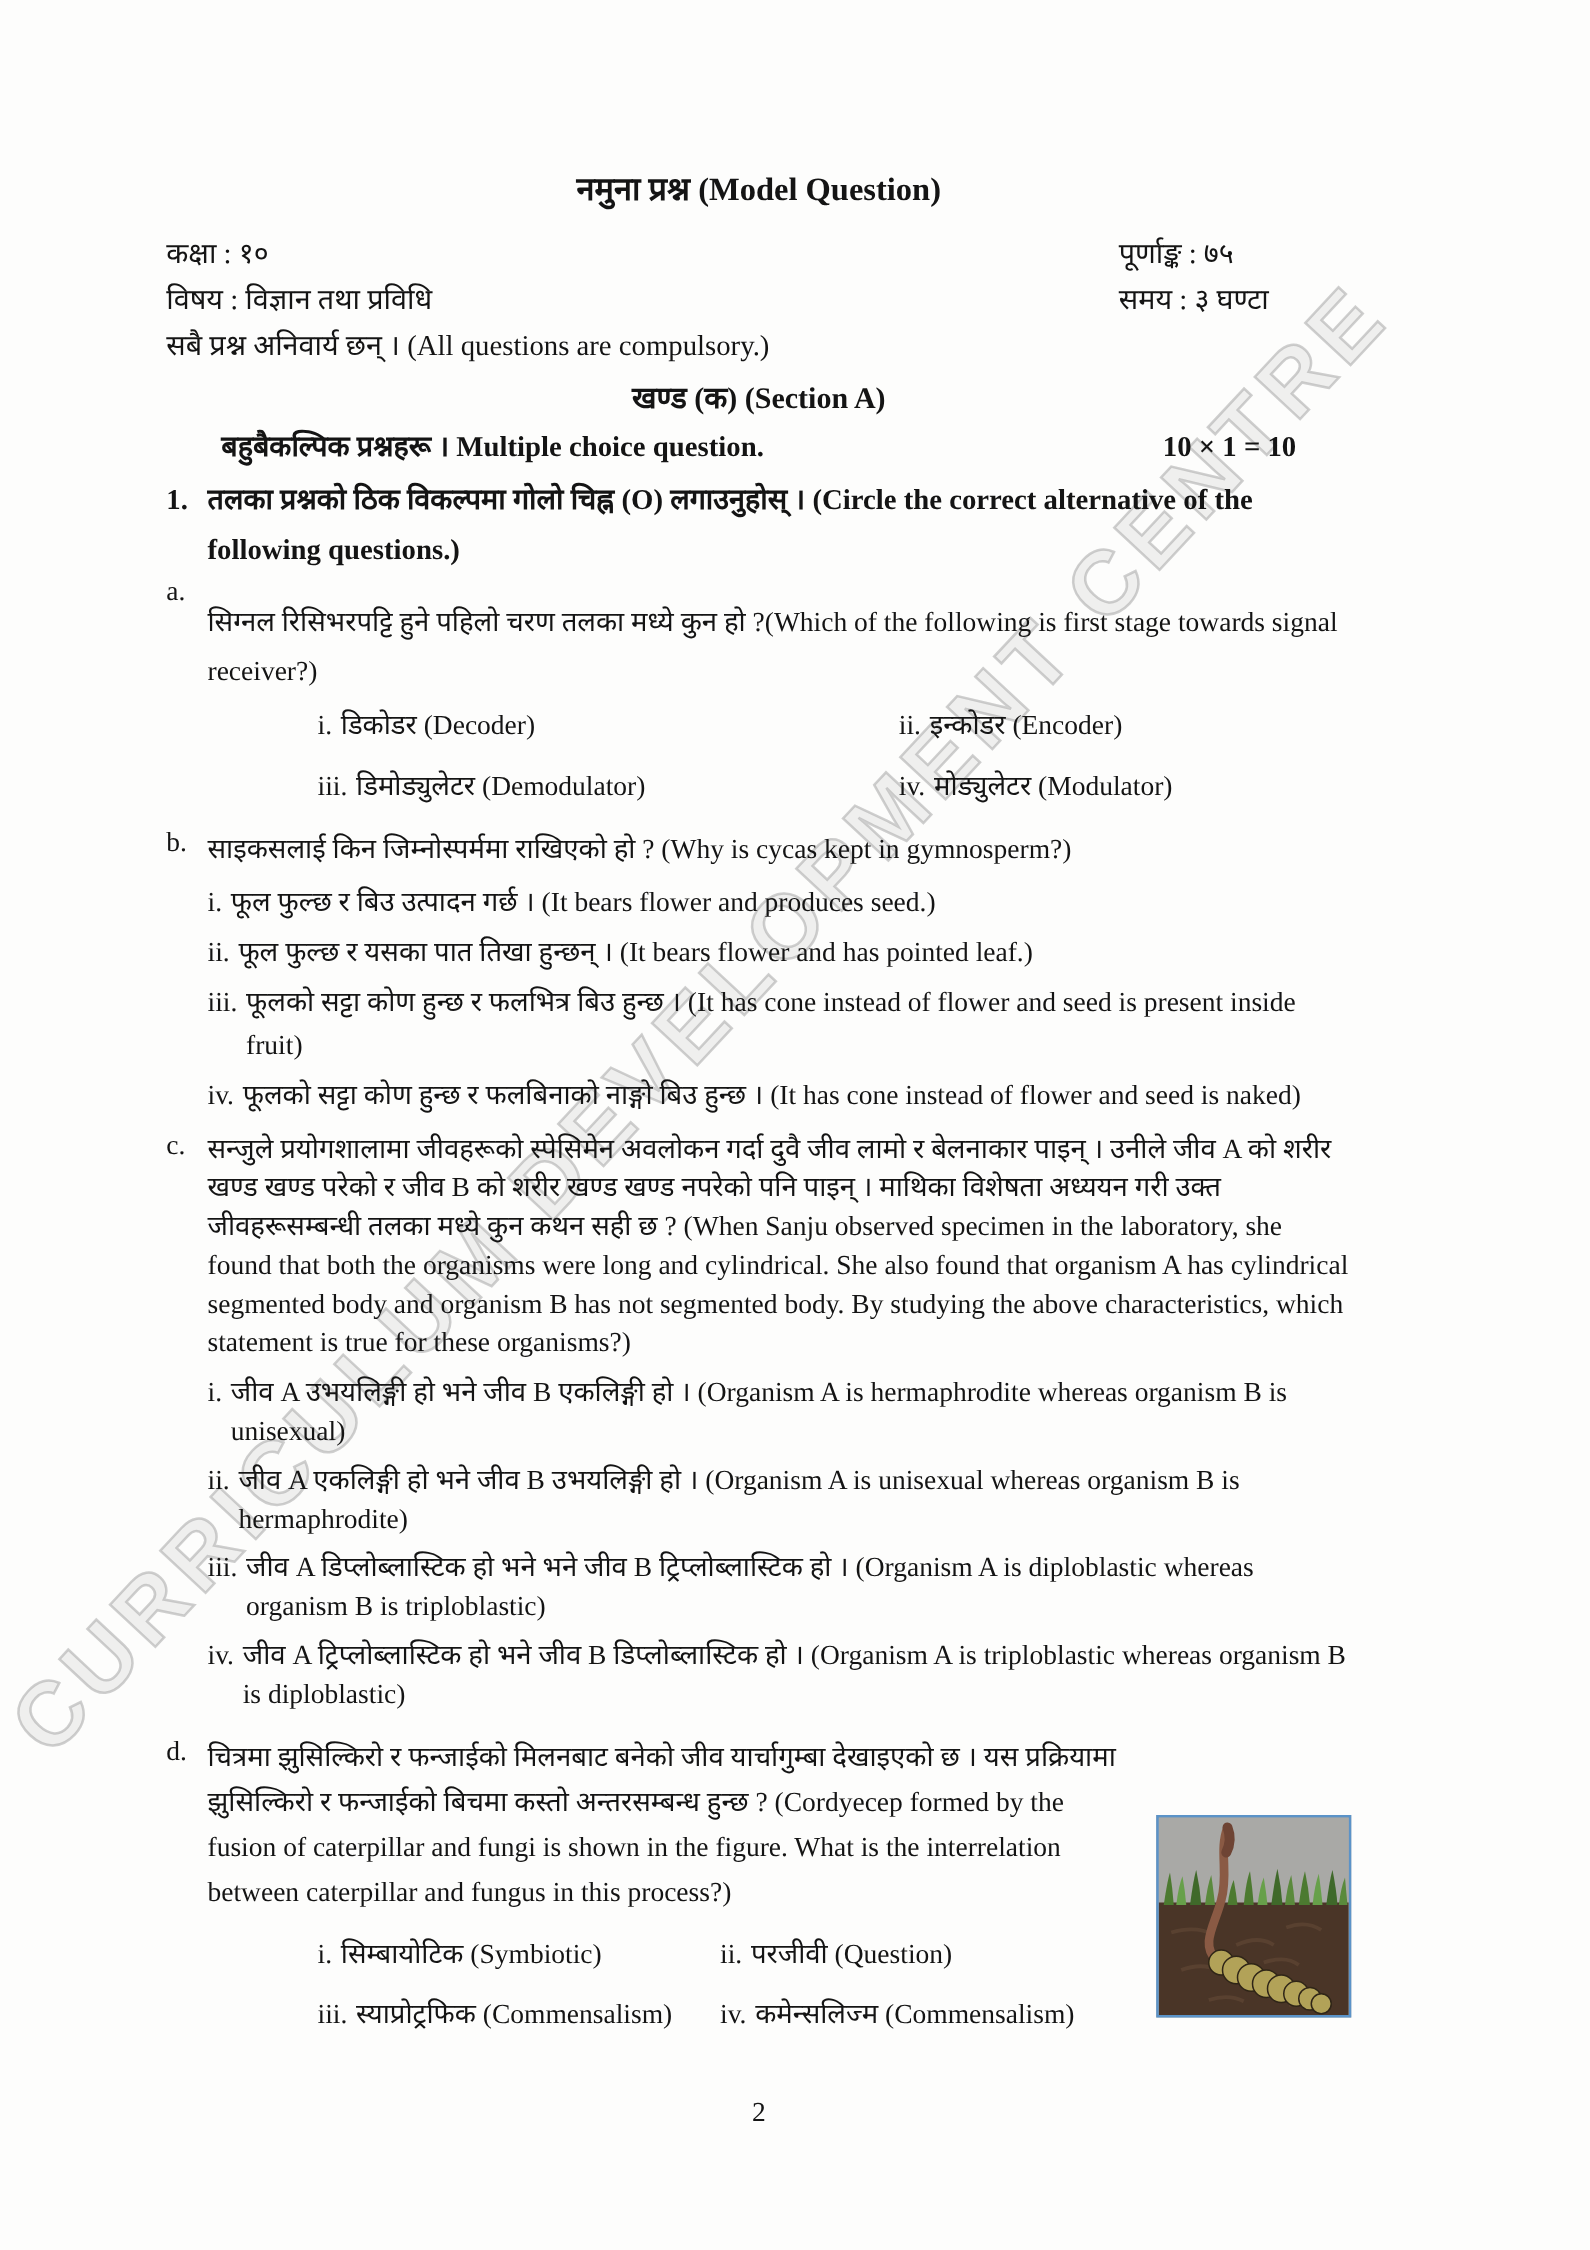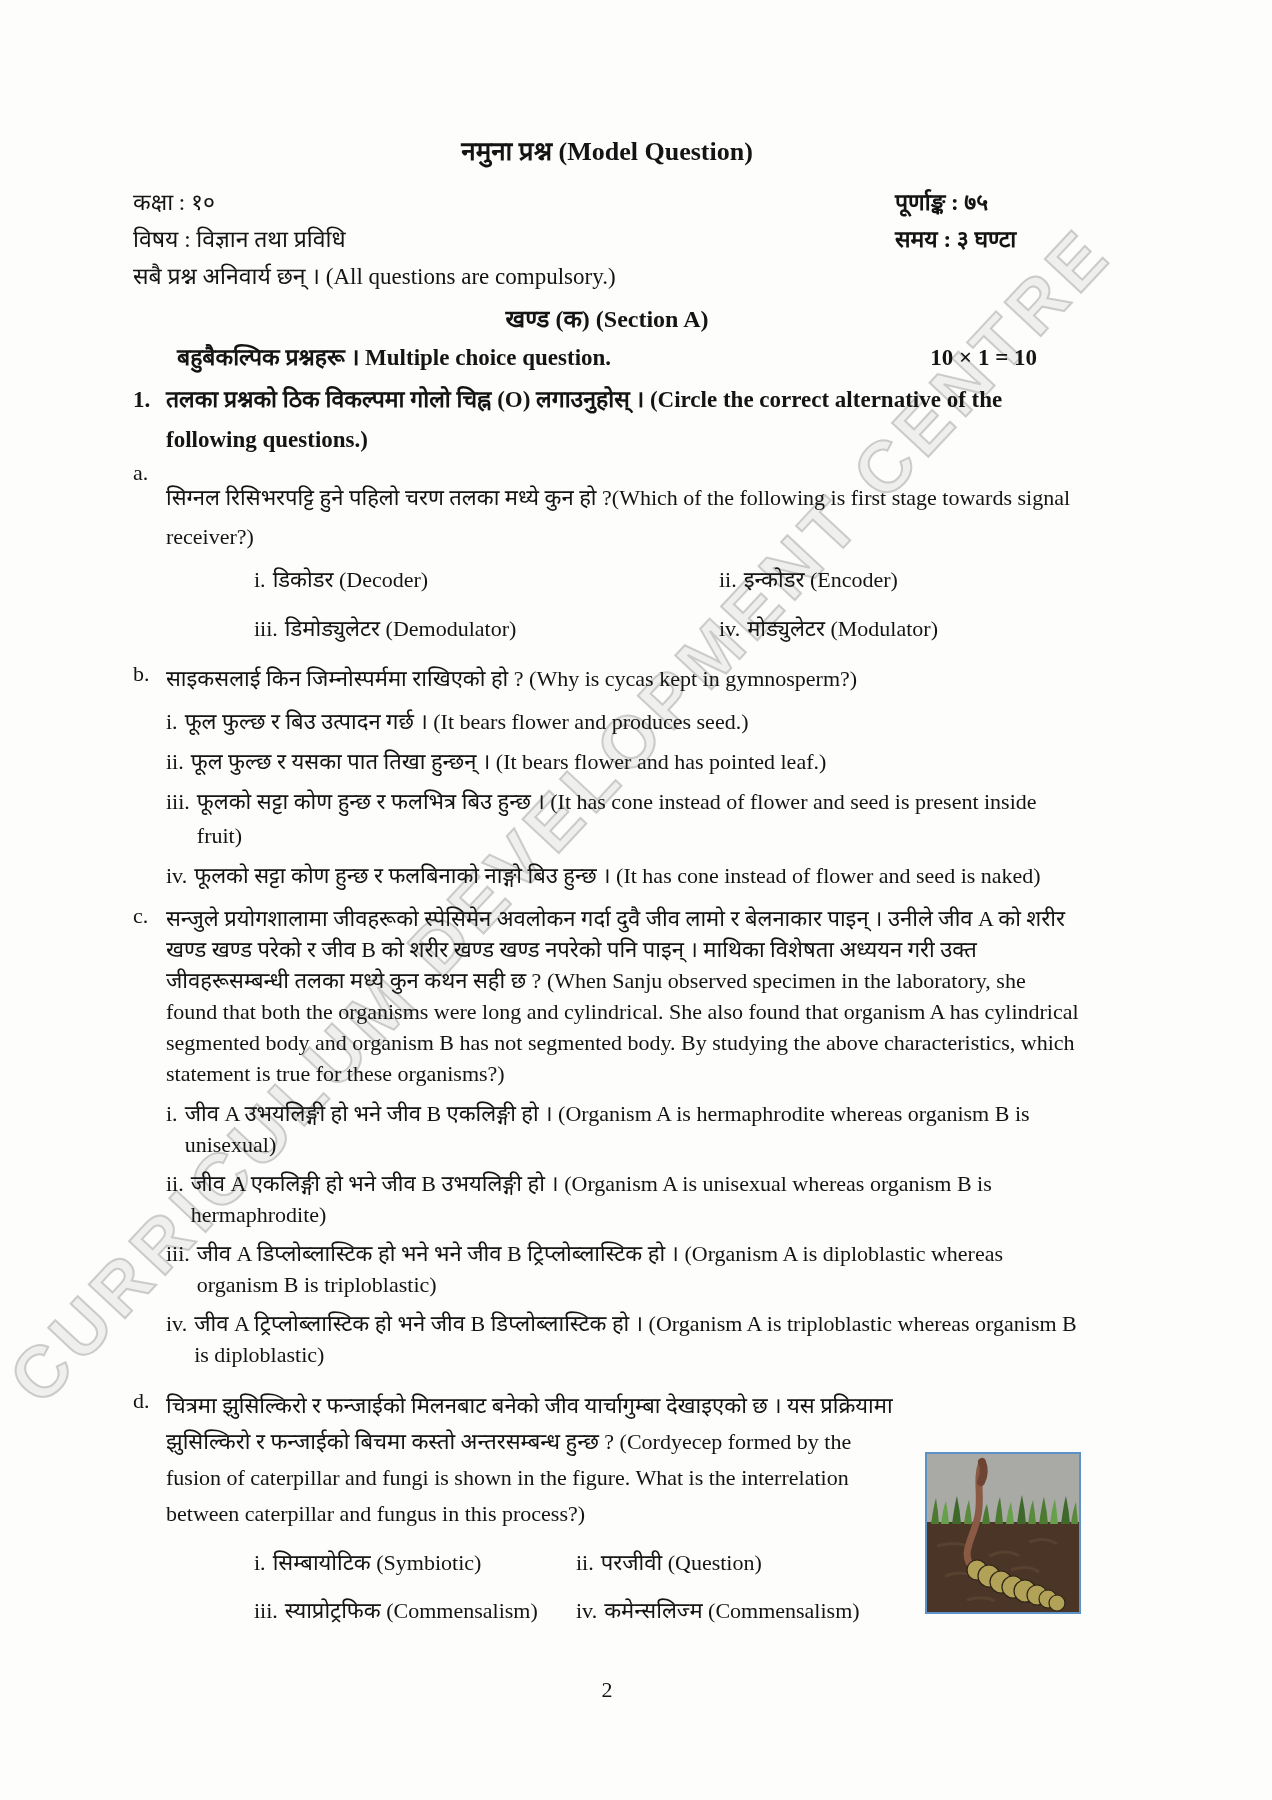--- a/index.html
+++ b/index.html
@@ -25,21 +25,21 @@
   .content {
     position:absolute; left:133px; top:0; width:948px; z-index:1;
     font-size:22px;
   }
   .bold { font-weight:bold; }
   .title {
     margin:134px 0 14px 0;
     font-size:26px; font-weight:bold; text-align:center; line-height:36px;
   }
   .hdr-row { display:flex; justify-content:space-between; font-size:23px; line-height:37px; }
-  .hdr-right { flex:none; width:186px;font-weight:bold; }
+  .hdr-right { flex:none; width:186px; }
   .section-head { text-align:center; font-size:24px; font-weight:bold; line-height:36px; margin-top:6px; }
   .mcq-row { display:flex; justify-content:space-between; font-size:23px; line-height:36px; margin-top:3px;margin-left:44px; }
   .mcq-row .marks { margin-right:44px; }
   .qrow { display:flex; align-items:flex-start; }
   .qnum { flex:none; width:33px; }
   .qbody { flex:1; min-width:0; }
   .q1 { margin-top:4px; font-size:23px; line-height:40px; }
   .q1 .qtext { flex:1; }
   .qa { margin-top:0; }
   .qa .stem { line-height:39px;margin-top:18px; }

